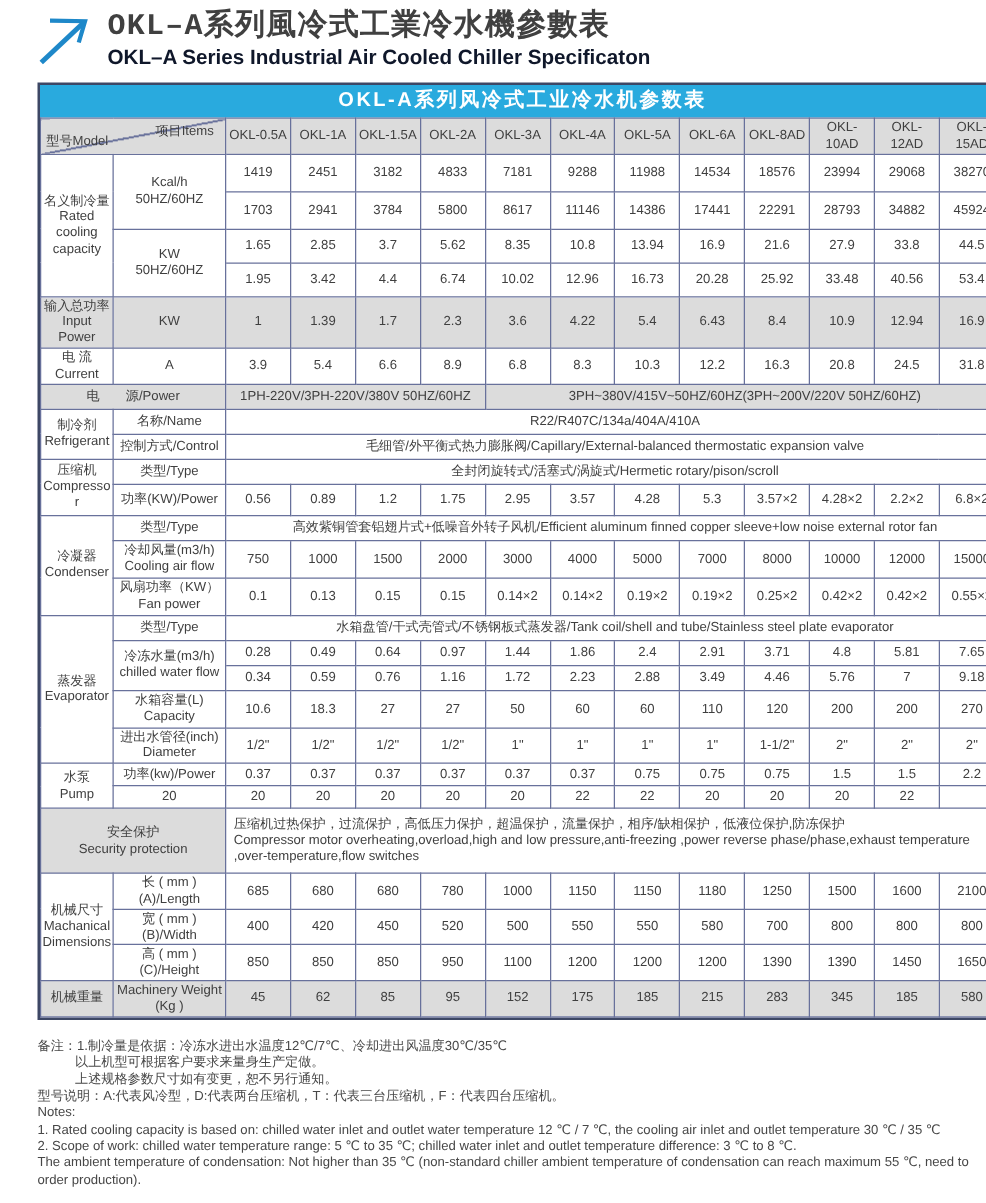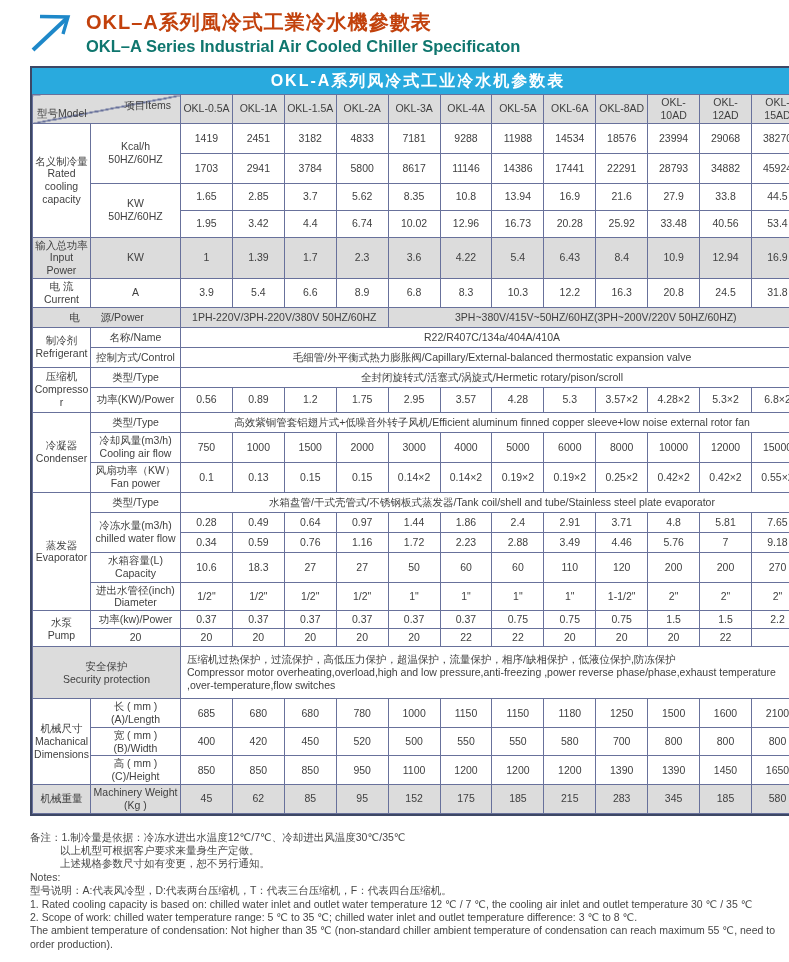--- a/index.html
+++ b/index.html
@@ -5,22 +5,22 @@
   html,body{margin:0;padding:0;}
   body{
     width:789px;height:962px;background:#ffffff;overflow:hidden;
     font-family:"Liberation Sans","DejaVu Sans",sans-serif;color:#3f3f3f;
     -webkit-font-smoothing:antialiased;
   }
   
   .page-header{display:flex;align-items:flex-start;padding:8px 0 0 26px;height:58px;box-sizing:border-box;}
   .logo{width:52px;height:48px;flex:0 0 52px;margin-right:8px;}
   .titles{padding-top:0;}
-  .title-zh{font-size:20px;font-weight:bold;color:#c2410c;letter-spacing:1px;line-height:28px;}
-  .title-en{font-size:16.5px;font-weight:bold;color:#0f766e;line-height:21px;}
+  .title-zh{font-size:24px;font-weight:bold;color:#404040;letter-spacing:1px;line-height:28px;font-family:Liberation Mono, monospace;}
+  .title-en{font-size:16.5px;font-weight:bold;color:#0f172a;line-height:21px;}
   
   .table-wrap{margin:8px 0 0 30px;width:776px;border:2px solid #3d4765;box-sizing:border-box;}
   .table-title{height:26px;line-height:26px;background:#29aade;color:#ffffff;font-size:16px;
     font-weight:bold;text-align:center;letter-spacing:2px;}
   table{width:100%;border-collapse:collapse;table-layout:fixed;}
   col.c-cat{width:58px;} col.c-item{width:90px;}
   td{border:1px solid #68719b;text-align:center;vertical-align:middle;
      font-size:10.5px;line-height:1.22;padding:1px 1px;color:#3f3f3f;
      overflow:hidden;word-wrap:break-word;}
   .ml{white-space:pre-line;}
@@ -219,41 +219,41 @@
       <td>0.56</td>
           <td>0.89</td>
           <td>1.2</td>
           <td>1.75</td>
           <td>2.95</td>
           <td>3.57</td>
           <td>4.28</td>
           <td>5.3</td>
           <td>3.57×2</td>
           <td>4.28×2</td>
-          <td>5.3×2</td>
+          <td>2.2×2</td>
           <td>6.8×2</td>
         </tr>
 
       <tr class="h20">
         <td class="ml" rowspan="3">冷凝器
 Condenser</td>
         <td>类型/Type</td>
         <td colspan="12">高效紫铜管套铝翅片式+低噪音外转子风机/Efficient aluminum finned copper sleeve+low noise external rotor fan</td>
       </tr>
       <tr class="h30">
         <td class="ml">冷却风量(m3/h)
 Cooling air flow</td>
       <td>750</td>
           <td>1000</td>
           <td>1500</td>
           <td>2000</td>
           <td>3000</td>
           <td>4000</td>
           <td>5000</td>
-          <td>6000</td>
+          <td>7000</td>
           <td>8000</td>
           <td>10000</td>
           <td>12000</td>
           <td>15000</td>
         </tr>
       <tr class="h30">
         <td class="ml">风扇功率（KW）
 Fan power</td>
       <td>0.1</td>
           <td>0.13</td>
@@ -446,19 +446,19 @@
           <td>580</td>
         </tr>
     </tbody>
   </table>
 </div>
 
 <div class="notes">
   <div>备注：1.制冷量是依据：冷冻水进出水温度12℃/7℃、冷却进出风温度30℃/35℃</div>
   <div class="ind-zh">以上机型可根据客户要求来量身生产定做。</div>
   <div class="ind-zh">上述规格参数尺寸如有变更，恕不另行通知。</div>
+  <div>型号说明：A:代表风冷型，D:代表两台压缩机，T：代表三台压缩机，F：代表四台压缩机。</div>
   <div>Notes:</div>
-  <div>型号说明：A:代表风冷型，D:代表两台压缩机，T：代表三台压缩机，F：代表四台压缩机。</div>
   <div>1. Rated cooling capacity is based on: chilled water inlet and outlet water temperature 12 ℃ / 7 ℃, the cooling air inlet and outlet temperature 30 ℃ / 35 ℃</div>
   <div>2. Scope of work: chilled water temperature range: 5 ℃ to 35 ℃; chilled water inlet and outlet temperature difference: 3 ℃ to 8 ℃.</div>
   <div>The ambient temperature of condensation: Not higher than 35 ℃ (non-standard chiller ambient temperature of condensation can reach maximum 55 ℃, need to order production).</div>
 
 </div>
 
 </body></html>

